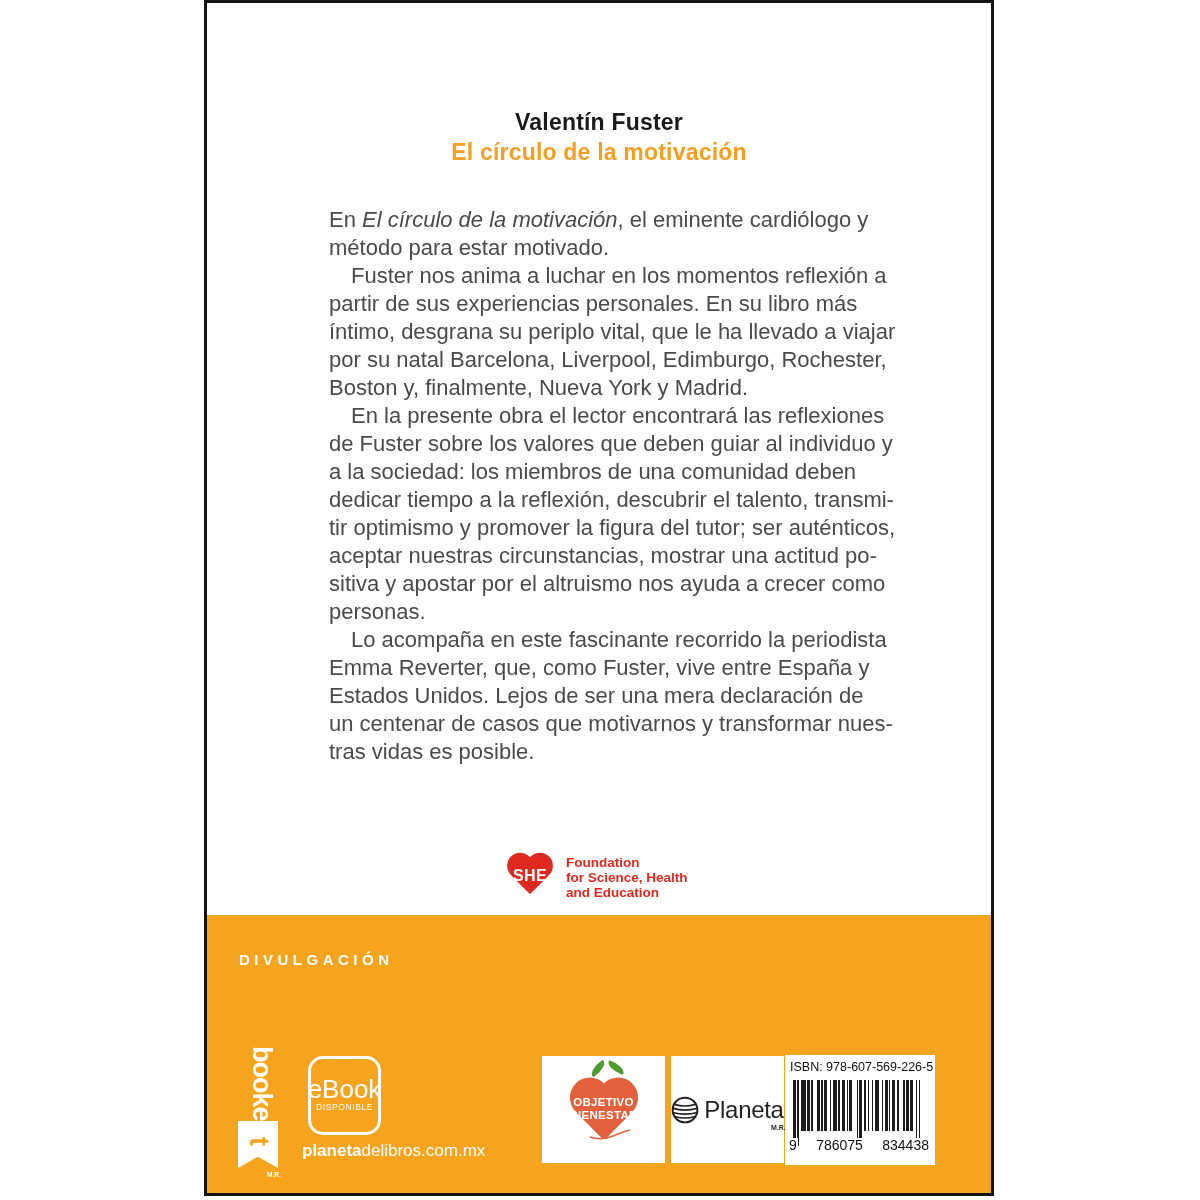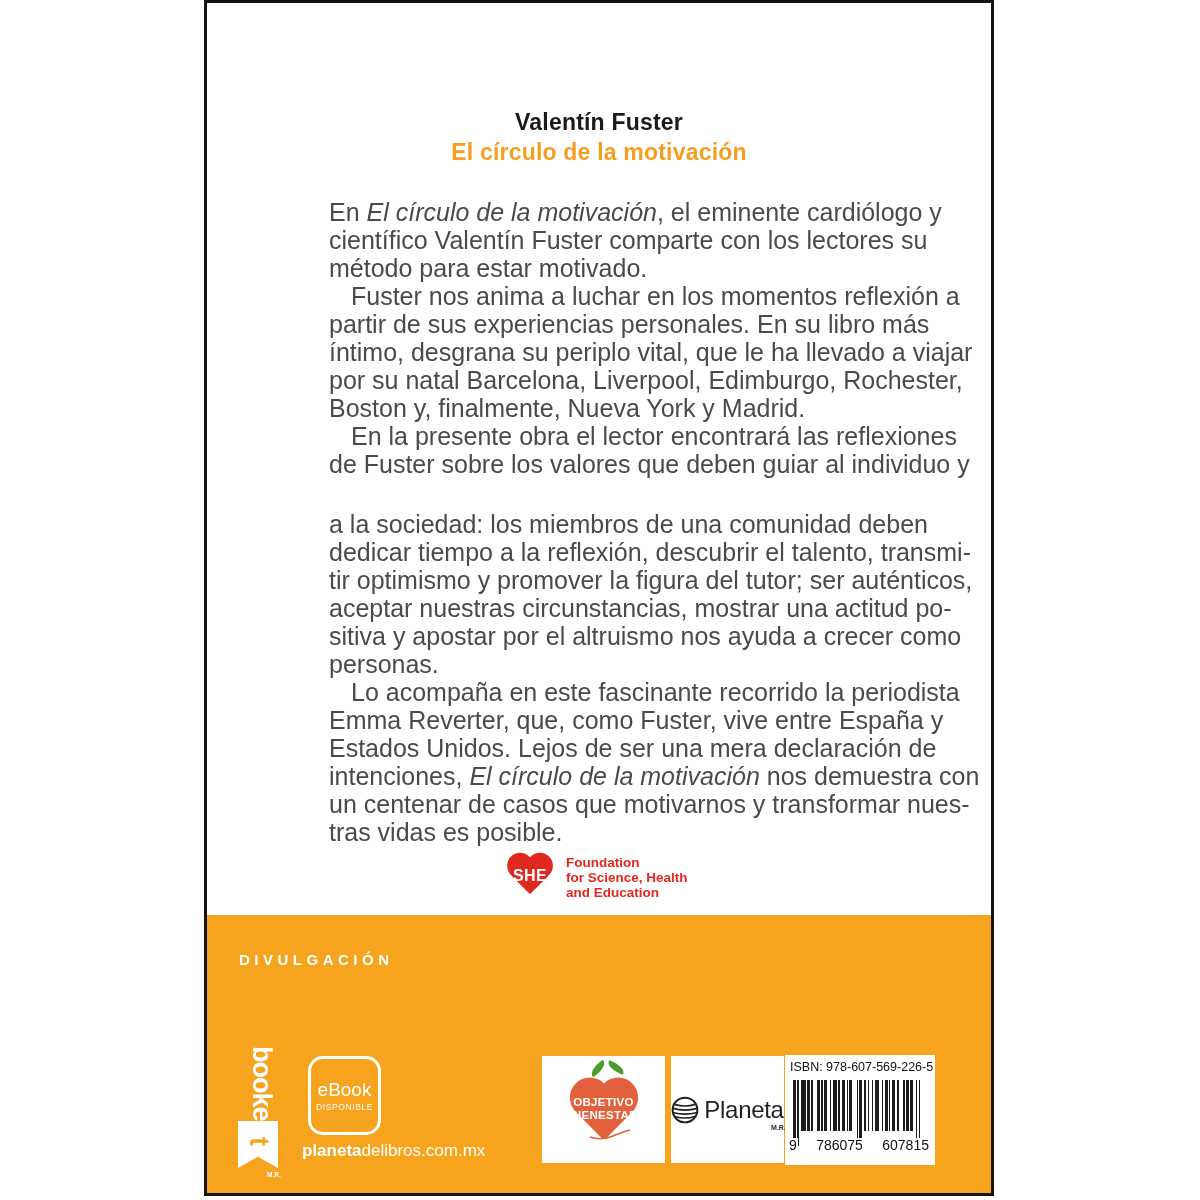--- a/index.html
+++ b/index.html
@@ -10,22 +10,22 @@
   html,body{width:1200px;height:1200px;background:#ffffff;
     font-family:"Liberation Sans","DejaVu Sans",sans-serif;}
   .page{position:relative;width:1200px;height:1200px;background:#fff;overflow:hidden;}
   .cover{position:absolute;left:204px;top:0;width:790px;height:1196px;background:#fff;
     border:3px solid #141414;}
   
   .title-block{position:absolute;left:0;top:104px;width:100%;text-align:center;}
   .author{font-size:23px;font-weight:700;color:var(--ink);line-height:30px;letter-spacing:.2px;}
   .book-title{font-size:23px;font-weight:700;color:var(--accent);line-height:30px;letter-spacing:.2px;}
   
-  .synopsis{position:absolute;left:122px;top:195px;width:540px;color:var(--body-gray);
-    font-size:25px;line-height:28px;}
+  .synopsis{position:absolute;left:122px;top:203px;width:540px;color:var(--body-gray);
+    font-size:22px;line-height:28px;}
   .line{height:28px;white-space:nowrap;overflow:visible;}
   .line.indent{padding-left:22px;}
   .it{font-style:italic;}
   
   .she{position:absolute;left:298px;top:848px;display:flex;align-items:center;gap:11px;height:52px;}
   .she-heart{position:relative;width:50px;height:46px;flex:none;}
   .she-heart::before,.she-heart::after{content:"";position:absolute;top:0;width:26px;height:40px;
     border-radius:26px 26px 2px 2px;background:var(--she-red);}
   .she-heart::before{left:25px;transform:rotate(-45deg);transform-origin:0 100%;}
   .she-heart::after{left:-1px;transform:rotate(45deg);transform-origin:100% 100%;}
@@ -41,21 +41,21 @@
   .booket-stem{position:absolute;left:-13px;top:26px;width:80px;height:28px;transform:rotate(90deg);
     color:#fff;font-weight:700;font-size:27px;letter-spacing:-1px;line-height:28px;text-align:left;}
   .bookmark{position:absolute;left:3px;top:75px;width:40px;height:47px;background:#fff;
     clip-path:polygon(0 0,100% 0,100% 100%,50% 76%,0 100%);display:flex;align-items:center;justify-content:center;}
   .bookmark span{display:inline-block;transform:rotate(90deg) translateX(-3px);
     color:var(--band);font-weight:700;font-size:27px;}
   .booket-tm{position:absolute;left:32px;top:125px;color:#fff;font-weight:700;font-size:6.5px;}
   
   .ebook{position:absolute;left:101px;top:141px;width:73px;height:79px;border:3px solid #fff;
     border-radius:15px;display:flex;flex-direction:column;align-items:center;justify-content:center;color:#fff;}
-  .ebook-title{font-size:19px;line-height:21px;text-align:right;}
+  .ebook-title{font-size:26px;line-height:21px;text-align:right;}
   .ebook-sub{font-size:8.5px;letter-spacing:.6px;margin-top:2px;}
   
   .website{position:absolute;left:95px;top:226px;color:#fff;font-size:17px;}
   .website .b{font-weight:700;}
   
   .wbox{position:absolute;background:#fff;top:141px;}
   .objetivo{left:335px;width:123px;height:107px;}
   .ob-heart{position:relative;width:78px;height:66px;margin:24px auto 0;}
   .ob-heart::before,.ob-heart::after{content:"";position:absolute;top:0;width:40px;height:60px;
     border-radius:40px 40px 6px 6px;background:var(--heart-orange);}
@@ -88,39 +88,37 @@
 <div class="page">
   <div class="cover">
 
     <div class="title-block">
       <div class="author">Valentín Fuster</div>
       <div class="book-title">El círculo de la motivación</div>
     </div>
 
     <div class="synopsis" id="synopsis">
         <div class="line" style="word-spacing: 0px;"><span>En </span><span class="it">El círculo de la motivación</span><span>, el eminente cardiólogo y</span></div>
-        <div class="line" style="word-spacing: 0px;"><span>científico Valentín Fuster comparte con los lectores su</span></div>
         <div class="line last"><span>método para estar motivado.</span></div>
         <div class="line indent" style="word-spacing: 0px;"><span>Fuster nos anima a luchar en los momentos reflexión a</span></div>
         <div class="line" style="word-spacing: 0px;"><span>partir de sus experiencias personales. En su libro más</span></div>
         <div class="line" style="word-spacing: 0px;"><span>íntimo, desgrana su periplo vital, que le ha llevado a viajar</span></div>
         <div class="line" style="word-spacing: 0px;"><span>por su natal Barcelona, Liverpool, Edimburgo, Rochester,</span></div>
         <div class="line last"><span>Boston y, finalmente, Nueva York y Madrid.</span></div>
         <div class="line indent" style="word-spacing: 0px;"><span>En la presente obra el lector encontrará las reflexiones</span></div>
         <div class="line" style="word-spacing: 0px;"><span>de Fuster sobre los valores que deben guiar al individuo y</span></div>
-        <div class="line" style="word-spacing: 0px; margin-top: 32px;"><span>a la sociedad: los miembros de una comunidad deben</span></div>
+        <div class="line" style="word-spacing: 0px;"><span>a la sociedad: los miembros de una comunidad deben</span></div>
         <div class="line" style="word-spacing: 0px;"><span>dedicar tiempo a la reflexión, descubrir el talento, transmi-</span></div>
         <div class="line" style="word-spacing: 0px;"><span>tir optimismo y promover la figura del tutor; ser auténticos,</span></div>
         <div class="line" style="word-spacing: 0px;"><span>aceptar nuestras circunstancias, mostrar una actitud po-</span></div>
         <div class="line" style="word-spacing: 0px;"><span>sitiva y apostar por el altruismo nos ayuda a crecer como</span></div>
         <div class="line last"><span>personas.</span></div>
         <div class="line indent" style="word-spacing: 0px;"><span>Lo acompaña en este fascinante recorrido la periodista</span></div>
         <div class="line" style="word-spacing: 0px;"><span>Emma Reverter, que, como Fuster, vive entre España y</span></div>
         <div class="line" style="word-spacing: 0px;"><span>Estados Unidos. Lejos de ser una mera declaración de</span></div>
-        <div class="line" style="word-spacing: 0px;"><span>intenciones, </span><span class="it">El círculo de la motivación</span><span> nos demuestra con</span></div>
         <div class="line" style="word-spacing: 0px;"><span>un centenar de casos que motivarnos y transformar nues-</span></div>
         <div class="line last"><span>tras vidas es posible.</span></div>
       </div>
 
     <div class="she">
       <div class="she-heart">
         <span>SHE</span>
       </div>
       <div class="she-text">
         <div>Foundation</div>
@@ -235,19 +233,19 @@
             <div class="bar" style="width: 2.84px;"></div>
             <div class="gap" style="width: 2.84px;"></div>
             <div class="bar tall" style="width: 1.42px;"></div>
             <div class="gap" style="width: 1.42px;"></div>
             <div class="bar tall" style="width: 1.42px;"></div>
             <div class="gap" style="width: 2.84px;"></div>
           </div>
         <div class="isbn-digits">
           <span>9</span>
           <span>786075</span>
-          <span>607815</span>
+          <span>834438</span>
         </div>
       </div>
     </div>
 
   </div>
 </div>
 
 </body></html>

